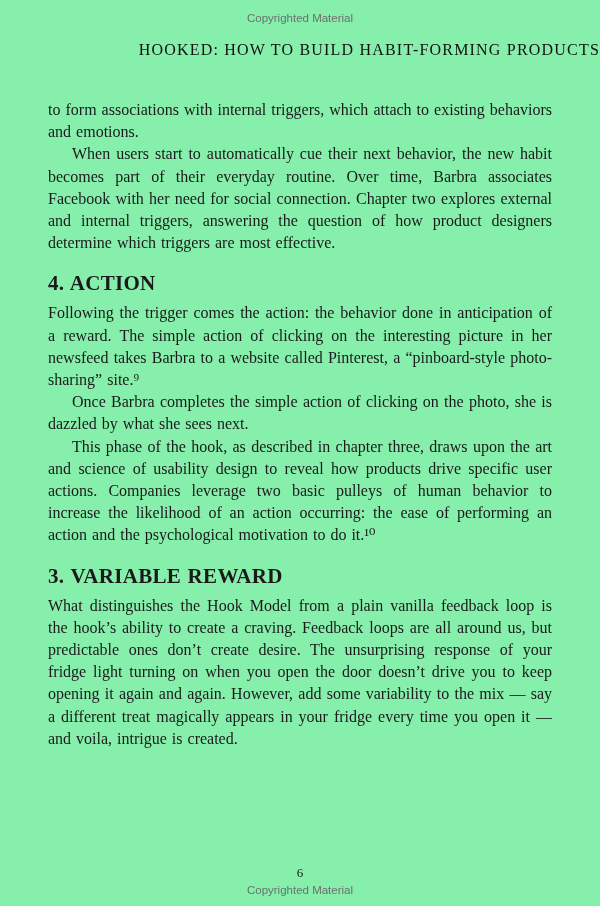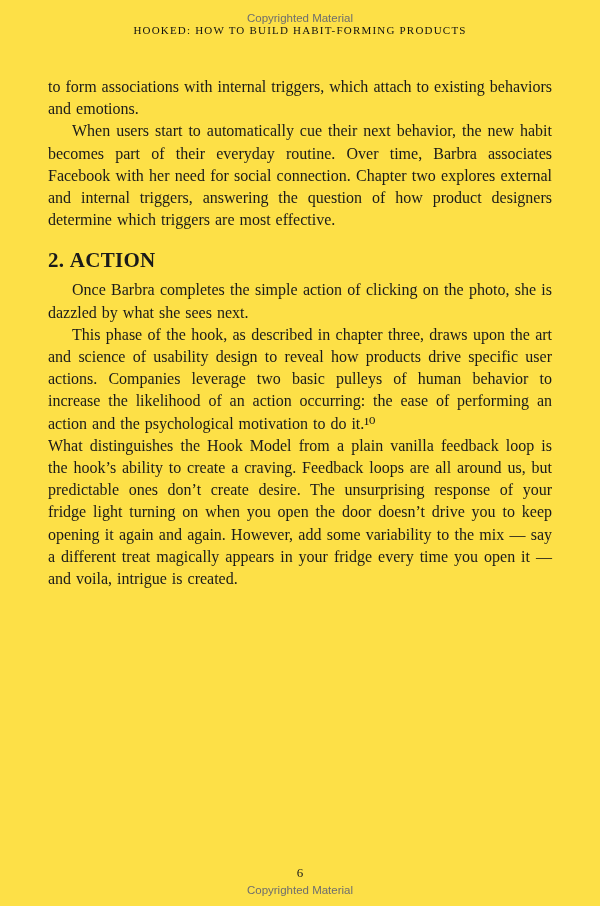--- a/index.html
+++ b/index.html
@@ -4,41 +4,41 @@
 <style>
   html, body {
     margin: 0;
     padding: 0;
     background: #ffffff;
   }
   .page {
     position: relative;
     width: 600px;
     height: 906px;
-    background: #fde047;
+    background: #86efac;
     color: #1a1a1a;
     font-family: "Liberation Serif", "DejaVu Serif", serif;
     overflow: hidden;
     box-sizing: border-box;
   }
   .copyright {
     text-align: center;
     color: #6e6e6e;
     font-family: "Liberation Sans", sans-serif;
     font-size: 11.5px;
   }
   .copyright.top {
     padding-top: 12px;
   }
   .running-head {
-    text-align: center;
-    font-size: 11px;
+    text-align: right;
+    font-size: 16px;
     letter-spacing: 1.2px;
     color: #111111;
-    margin-top: 0;
+    margin-top: 17px;
     font-family: "Liberation Serif", serif;
   }
   .body-text {
     margin: 40px 48px 0 48px;
     text-align: justify;
     font-size: 16px;
     line-height: 22.2px;
     word-spacing: 1px;
   }
   .body-text p {
@@ -80,27 +80,29 @@
   <div class="copyright top">Copyrighted Material</div>
 
   <div class="running-head">HOOKED: HOW TO BUILD HABIT-FORMING PRODUCTS</div>
 
   <div class="body-text">
 
     <p class="noindent">to form associations with internal triggers, which attach to existing behaviors and emotions.</p>
 
     <p class="indent">When users start to automatically cue their next behavior, the new habit becomes part of their everyday routine. Over time, Barbra associates Facebook with her need for social connection. Chapter two explores external and internal triggers, answering the question of how product designers determine which triggers are most effective.</p>
 
-    <h2>2. ACTION</h2>
+    <h2>4. ACTION</h2>
 
+    <p class="noindent">Following the trigger comes the action: the behavior done in anticipation of a reward. The simple action of clicking on the interesting picture in her newsfeed takes Barbra to a website called Pinterest, a “pinboard-style photo-sharing” site.⁹</p>
 
     <p class="indent">Once Barbra completes the simple action of clicking on the photo, she is dazzled by what she sees next.</p>
 
     <p class="indent">This phase of the hook, as described in chapter three, draws upon the art and science of usability design to reveal how products drive specific user actions. Companies leverage two basic pulleys of human behavior to increase the likelihood of an action occurring: the ease of performing an action and the psychological motivation to do it.¹⁰</p>
 
+    <h2>3. VARIABLE REWARD</h2>
 
     <p class="noindent">What distinguishes the Hook Model from a plain vanilla feedback loop is the hook’s ability to create a craving. Feedback loops are all around us, but predictable ones don’t create desire. The unsurprising response of your fridge light turning on when you open the door doesn’t drive you to keep opening it again and again. However, add some variability to the mix — say a different treat magically appears in your fridge every time you open it — and voila, intrigue is created.</p>
 
 
   </div>
 
   <div class="footer">
     <div class="page-number">6</div>
     <div class="copyright bottom">Copyrighted Material</div>
   </div>

